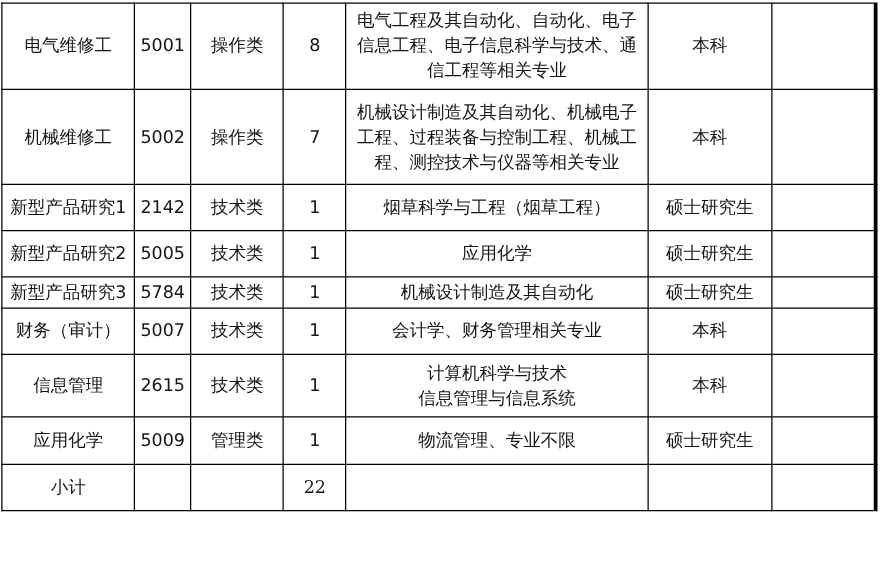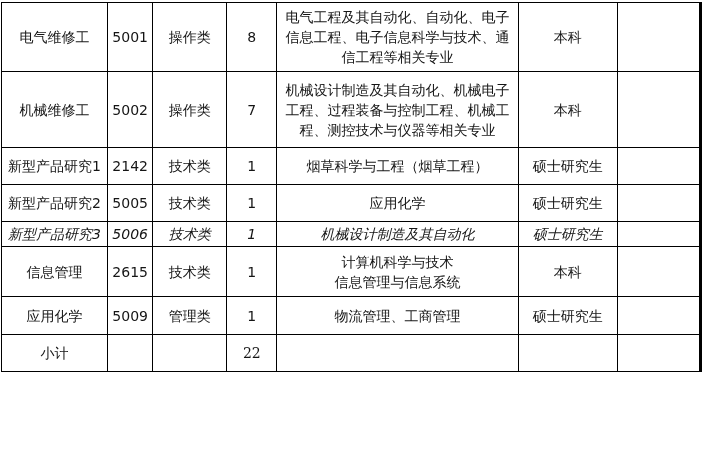--- a/index.html
+++ b/index.html
@@ -44,21 +44,21 @@
     font-weight: normal;
     font-size: 15px;
     font-family: "DejaVu Serif", "Liberation Serif", serif;
   }
   
   tr.r0 { height: 69px; }
   tr.r1 { height: 76px; }
   tr.r2 { height: 37px; }
   tr.r3 { height: 37px; margin-left: 24px; }
   tr.r4 { height: 37px; }
-  tr.r5 { height: 25px; font-style: italic; }
+  tr.r5 { height: 25px; }
   tr.r6 { height: 37px; }
   tr.r7 { height: 50px; }
   tr.r8 { height: 38px; }
   tr.r9 { height: 37px; }
 </style>
 </head>
 <body>
 
 <div class="page">
   <table class="recruit">
@@ -103,43 +103,52 @@
         <td>新型产品研究2</td>
         <td>5005</td>
         <td>技术类</td>
         <td>1</td>
         <td>应用化学</td>
         <td>硕士研究生</td>
         <td></td>
       </tr>
       <tr class="r5">
         <td>新型产品研究3</td>
-        <td>5006</td>
+        <td>5784</td>
         <td>技术类</td>
         <td>1</td>
         <td>机械设计制造及其自动化</td>
         <td>硕士研究生</td>
+        <td></td>
+      </tr>
+      <tr class="r6">
+        <td>财务（审计）</td>
+        <td>5007</td>
+        <td>技术类</td>
+        <td>1</td>
+        <td>会计学、财务管理相关专业</td>
+        <td>本科</td>
         <td></td>
       </tr>
       <tr class="r7">
         <td>信息管理</td>
         <td>2615</td>
         <td>技术类</td>
         <td>1</td>
         <td class="pre">计算机科学与技术
 信息管理与信息系统</td>
         <td>本科</td>
         <td></td>
       </tr>
       <tr class="r8">
         <td>应用化学</td>
         <td>5009</td>
         <td>管理类</td>
         <td>1</td>
-        <td>物流管理、工商管理</td>
+        <td>物流管理、专业不限</td>
         <td>硕士研究生</td>
         <td></td>
       </tr>
       <tr class="r9">
         <td>小计</td>
         <td></td>
         <td></td>
         <td class="total">22</td>
         <td></td>
         <td></td>

